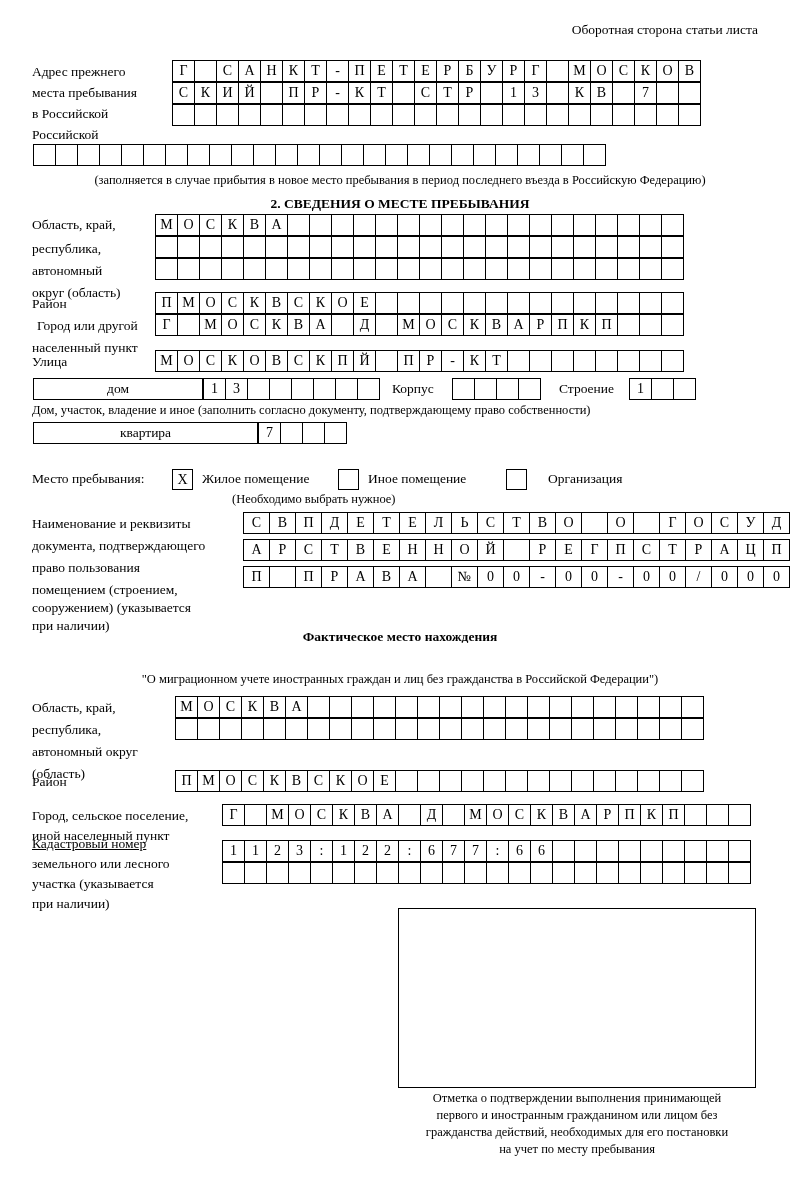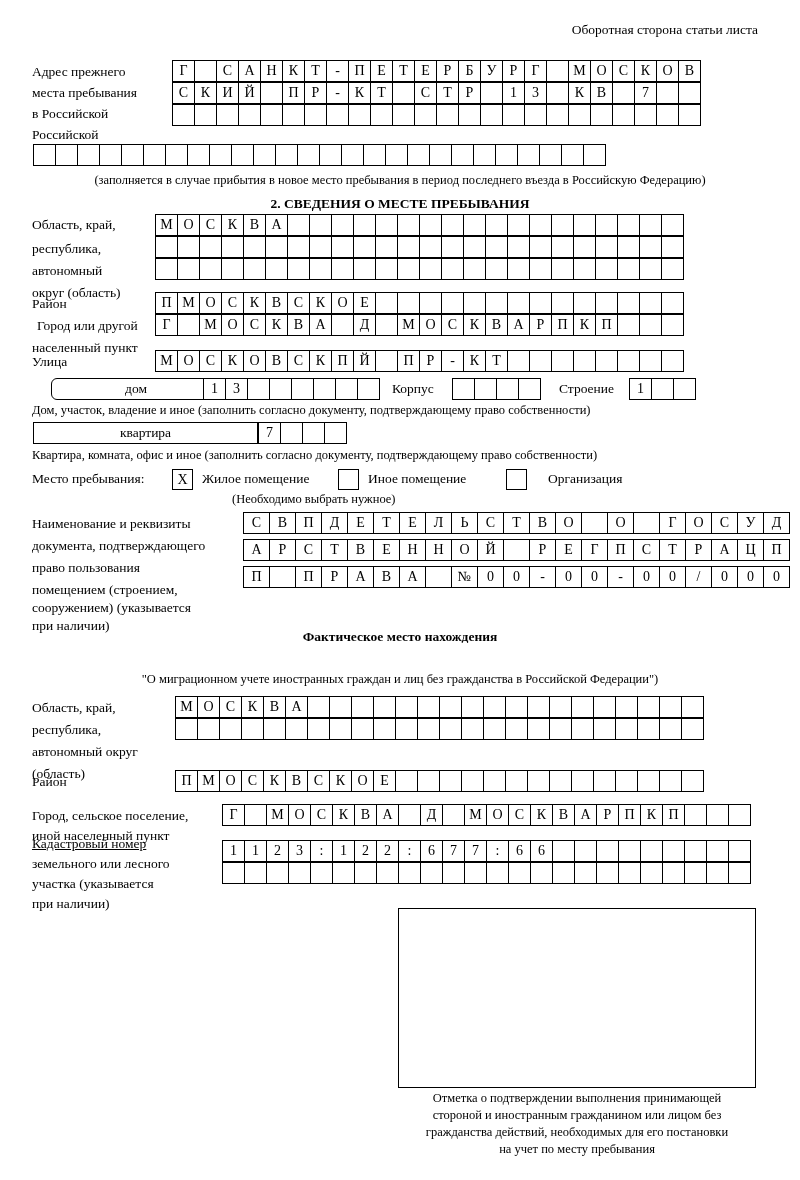--- a/index.html
+++ b/index.html
@@ -391,21 +391,21 @@
       <div class="cell"></div>
       <div class="cell"></div>
       <div class="cell"></div>
       <div class="cell"></div>
       <div class="cell"></div>
       <div class="cell"></div>
       <div class="cell"></div>
       <div class="cell"></div>
     </div>
 
-  <div class="box-label" style="left:51px; top:378px; width:170px;border-radius:6px;">дом</div>
+  <div class="box-label" style="left:33px; top:378px; width:170px;">дом</div>
   <div class="cells" id="s2-house" style="left:203px; top:378px;">
       <div class="cell">1</div>
       <div class="cell">3</div>
       <div class="cell"></div>
       <div class="cell"></div>
       <div class="cell"></div>
       <div class="cell"></div>
       <div class="cell"></div>
       <div class="cell"></div>
     </div>
@@ -424,21 +424,20 @@
     </div>
   <div class="lbl small" style="left:32px; top:401px;">Дом, участок, владение и иное (заполнить согласно документу, подтверждающему право собственности)</div>
 
   <div class="box-label" style="left:33px; top:422px; width:225px;">квартира</div>
   <div class="cells" id="s2-flat" style="left:258px; top:422px;">
       <div class="cell">7</div>
       <div class="cell"></div>
       <div class="cell"></div>
       <div class="cell"></div>
     </div>
-  <div class="lbl small" style="left:32px; top:446px;">Квартира, комната, офис и иное (заполнить согласно документу, подтверждающему право собственности)</div>
 
   <div class="inline-lbl" style="left:32px; top:468px;">Место пребывания:</div>
   <span class="chk" style="position:absolute; left:172px; top:469px;">X</span>
   <div class="inline-lbl" style="left:202px; top:468px;">Жилое помещение</div>
   <span class="chk" style="position:absolute; left:338px; top:469px;"></span>
   <div class="inline-lbl" style="left:368px; top:468px;">Иное помещение</div>
   <span class="chk" style="position:absolute; left:506px; top:469px;"></span>
   <div class="inline-lbl" style="left:548px; top:468px;">Организация</div>
   <div class="lbl small" style="left:232px; top:490px;">(Необходимо выбрать нужное)</div>
 
@@ -690,17 +689,17 @@
       <div class="cell"></div>
       <div class="cell"></div>
       <div class="cell"></div>
       <div class="cell"></div>
       <div class="cell"></div>
       <div class="cell"></div>
     </div>
 
   <div class="bigbox" style="left:398px; top:908px; width:358px; height:180px;"></div>
   <div class="footer-note" style="left:398px; top:1090px; width:358px;">Отметка о подтверждении выполнения принимающей</div>
-  <div class="footer-note" style="left:398px; top:1107px; width:358px;">стороной и иностранным гражданином или лицом без</div>
+  <div class="footer-note" style="left:398px; top:1107px; width:358px;">первого и иностранным гражданином или лицом без</div>
   <div class="footer-note" style="left:398px; top:1124px; width:358px;">гражданства действий, необходимых для его постановки</div>
   <div class="footer-note" style="left:398px; top:1141px; width:358px;">на учет по месту пребывания</div>
 
 </div>
 
 </body></html>

